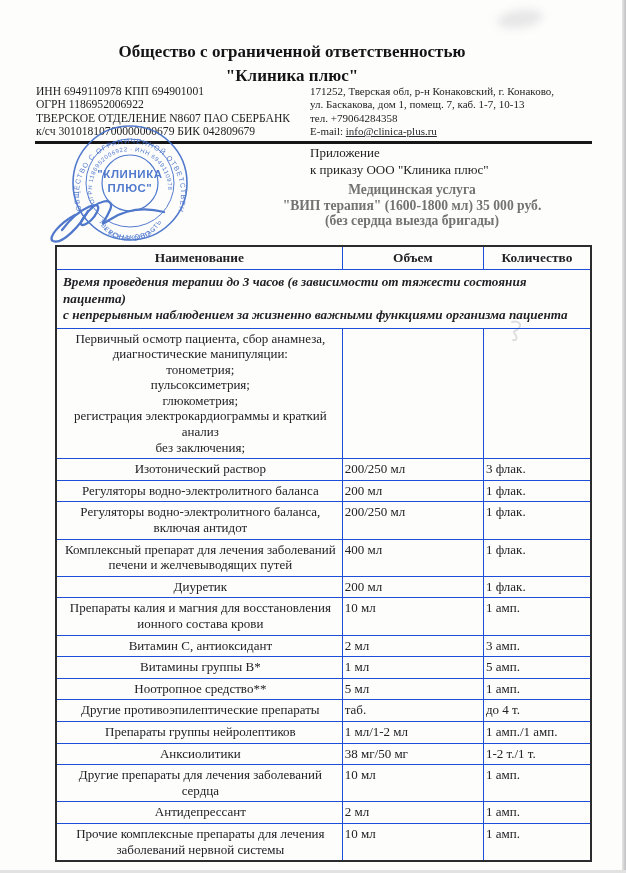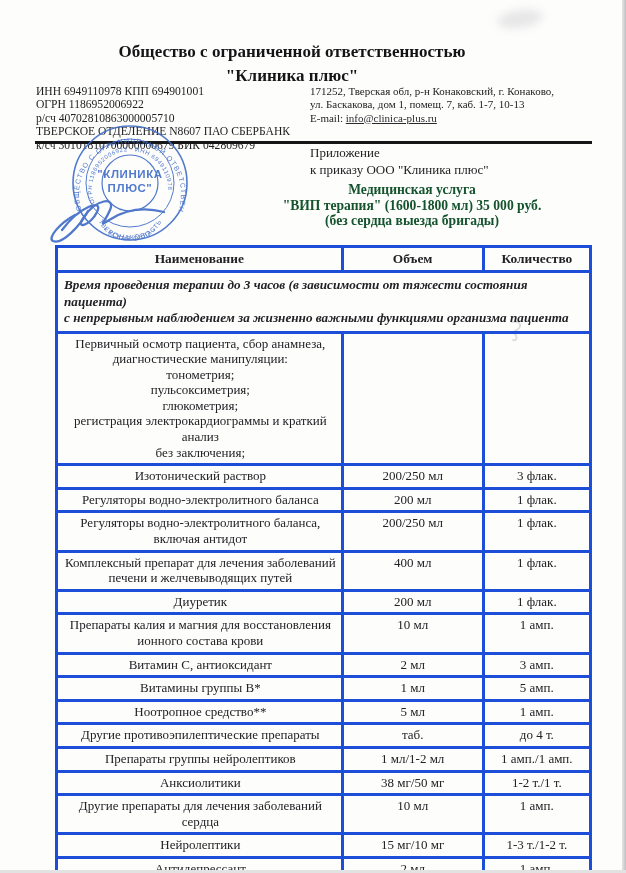--- a/index.html
+++ b/index.html
@@ -18,61 +18,61 @@
     font-weight:bold;font-size:17px;line-height:24px;color:#141416;}
 
   .req-left{position:absolute;top:85px;left:36px;font-size:11.6px;line-height:13.4px;white-space:nowrap;}
   .req-right{position:absolute;top:85px;left:310px;font-size:11px;line-height:13.4px;white-space:nowrap;}
   .email-link{text-decoration:underline;color:#2a2a2e;}
   .hrule{position:absolute;top:141px;left:35px;width:557px;height:3px;background:#161616;}
 
   .attachment{position:absolute;top:145px;left:310px;font-size:13px;line-height:16.5px;font-family:Liberation Serif, serif;}
 
   .service-title{position:absolute;top:182px;left:228px;width:368px;text-align:center;
-    font-weight:bold;font-size:13.6px;line-height:15.6px;color:#14532d;}
+    font-weight:bold;font-size:13.6px;line-height:15.6px;color:#737373;}
 
   .stamp{position:absolute;left:48px;top:114px;width:160px;height:138px;opacity:.9;}
 
   table.doc{
     position:absolute;left:55px;top:245px;width:537px;
     border-collapse:collapse;table-layout:fixed;
     font-size:13px;color:#222226;
   }
-  table.doc td,table.doc th{border:3px solid #1d4ed8;vertical-align:top;}
+  table.doc td,table.doc th{border:1px solid #1d4ed8;vertical-align:top;}
   table.doc{border:2px solid #2c2c2f;}
   th.h{font-weight:bold;font-size:13.4px;text-align:center;padding:3px 2px;}
   td.note{font-weight:bold;font-style:italic;text-align:left;font-size:13.2px;
     line-height:16.5px;padding:4px 6px;white-space:pre-line;}
   td.c-name{text-align:center;padding:2px 4px 3px 6px;line-height:15.6px;white-space:pre-line;}
-  td.c-vol,td.c-qty{text-align:center;padding:2px 2px 3px 2px;line-height:15.6px;}
+  td.c-vol,td.c-qty{text-align:left;padding:2px 2px 3px 2px;line-height:15.6px;}
   .artifact{position:absolute;left:506px;top:318px;opacity:.55;}
 </style>
 </head>
 <body>
 
 <div class="page">
 
   <div class="scan-smudge"></div>
 
   <div class="org-title">
     <div>Общество с ограниченной ответственностью</div>
     <div>"Клиника плюс"</div>
   </div>
 
   <div class="req-left">
     <div>ИНН 6949110978 КПП 694901001</div>
     <div>ОГРН   1186952006922</div>
-    <div>р/сч 40702810863000005710</div>
     <div>ТВЕРСКОЕ ОТДЕЛЕНИЕ N8607 ПАО СБЕРБАНК</div>
     <div>к/сч 30101810700000000679 БИК 042809679</div>
   </div>
 
   <div class="req-right">
     <div>171252, Тверская обл, р-н Конаковский, г. Конаково,</div>
     <div>ул. Баскакова, дом 1, помещ. 7, каб. 1-7, 10-13</div>
+    <div>тел. +79064284358</div>
     <div><span>E-mail: </span><span class="email-link">info@clinica-plus.ru</span></div>
   </div>
 
   <div class="hrule"></div>
 
   <div class="attachment">
     <div>Приложение</div>
     <div>к приказу ООО "Клиника плюс"</div>
   </div>
 
@@ -206,25 +206,20 @@
       <td class="c-name">Анксиолитики</td>
       <td class="c-vol">38 мг/50 мг</td>
       <td class="c-qty">1-2 т./1 т.</td>
     </tr>
         <tr>
       <td class="c-name">Другие препараты для лечения заболеваний сердца</td>
       <td class="c-vol">10 мл</td>
       <td class="c-qty">1 амп.</td>
     </tr>
         <tr>
-      <td class="c-name">Нейролептики</td>
-      <td class="c-vol">15 мг/10 мг</td>
-      <td class="c-qty">1-3 т./1-2 т.</td>
-    </tr>
-        <tr>
       <td class="c-name">Антидепрессант</td>
       <td class="c-vol">2 мл</td>
       <td class="c-qty">1 амп.</td>
     </tr>
         <tr>
       <td class="c-name">Прочие комплексные препараты для лечения заболеваний нервной системы</td>
       <td class="c-vol">10 мл</td>
       <td class="c-qty">1 амп.</td>
     </tr>
       </tbody>

